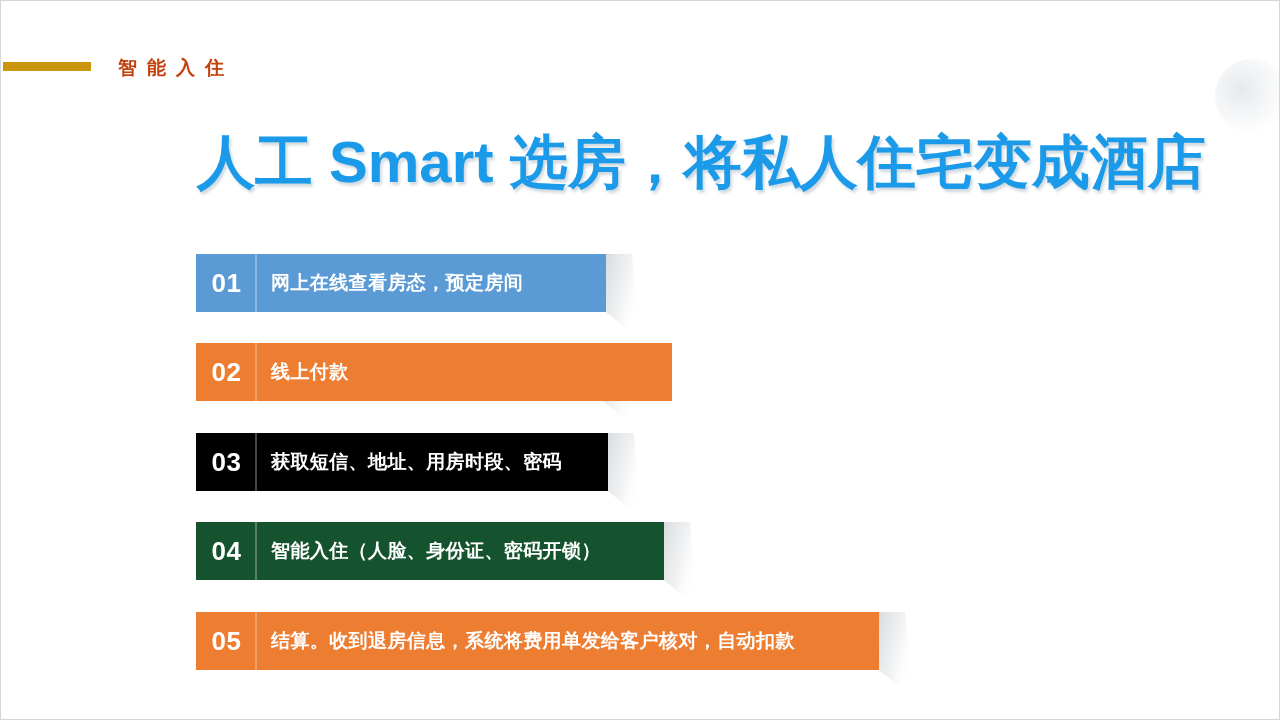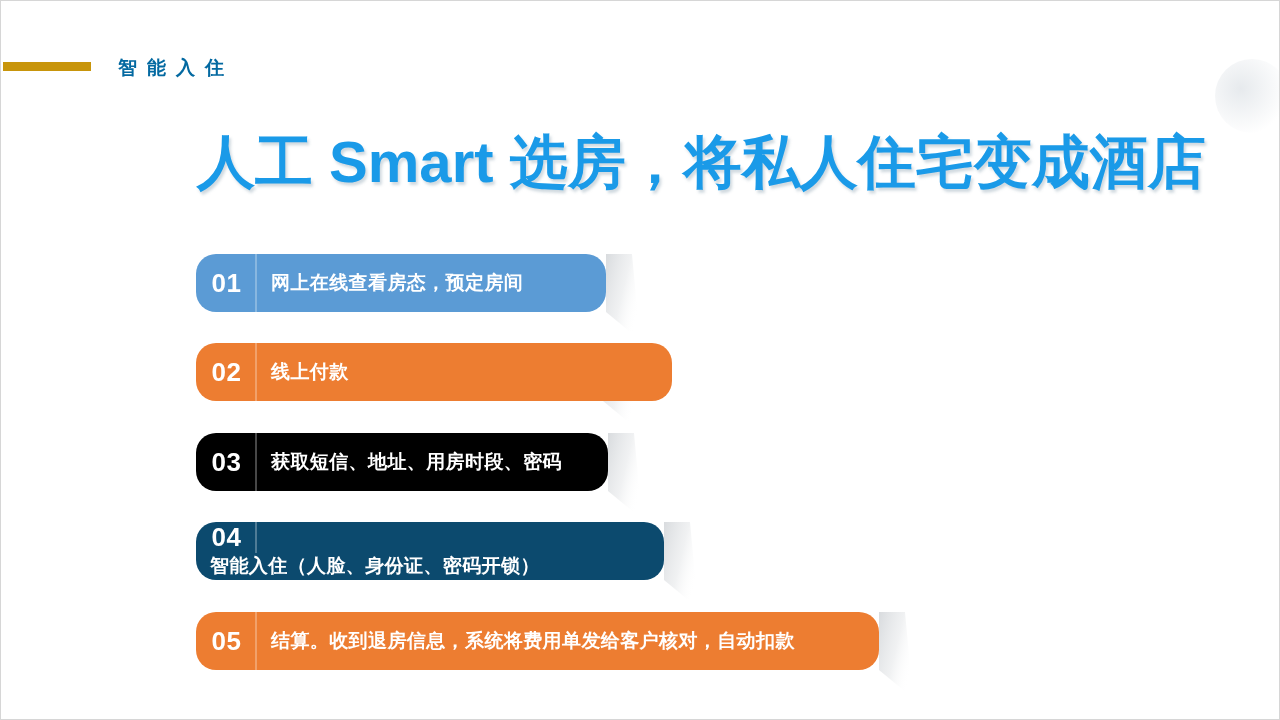--- a/index.html
+++ b/index.html
@@ -28,21 +28,21 @@
     width: 88px;
     height: 9px;
     background: #c8950b;
   }
   #kicker {
     position: absolute;
     left: 117px;
     top: 53px;
     font-size: 19px;
     font-weight: 600;
-    color: #0369a1;
+    color: #c2410c;
     letter-spacing: 10px;
     white-space: nowrap;
     line-height: 28px;
   }
 
   
   #slide-title {
     position: absolute;
     left: 196px;
     top: 132px;
@@ -76,21 +76,20 @@
     pointer-events: none;
   }
   .step-shadow svg { display: block; }
 
   .step-bar {
     position: relative;
     display: flex;
     align-items: stretch;
     height: 58px;
     z-index: 2;
-    border-radius: 20px;
   }
   .step-num {
     width: 61px;
     display: flex;
     align-items: center;
     justify-content: center;
     color: #ffffff;
     font-size: 26px;
     font-weight: 700;
     letter-spacing: 0.5px;
@@ -202,21 +201,21 @@
             <defs>
               <linearGradient id="g3" x1="0" y1="0" x2="1" y2="0.6">
                 <stop offset="0%" stop-color="#b9bec3" stop-opacity="0.55"></stop>
                 <stop offset="55%" stop-color="#d8dbde" stop-opacity="0.38"></stop>
                 <stop offset="100%" stop-color="#ffffff" stop-opacity="0"></stop>
               </linearGradient>
             </defs>
             <polygon points="0,0 26,0 34,86 0,58" fill="url(#g3)"></polygon>
           </svg>
         </div>
-        <div class="step-bar" style="background: #0c4a6e; width: 468px; flex-direction: column;">
+        <div class="step-bar" style="background: #14532d; width: 468px;">
           <div class="step-num">04</div>
           <div class="step-text">智能入住（人脸、身份证、密码开锁）</div>
         </div>
       </div>
       <div class="step-row" style="top: 611px;">
         <div class="step-shadow" style="left: 683px;">
           <svg width="34" height="88" viewBox="0 0 34 88">
             <defs>
               <linearGradient id="g4" x1="0" y1="0" x2="1" y2="0.6">
                 <stop offset="0%" stop-color="#b9bec3" stop-opacity="0.55"></stop>

